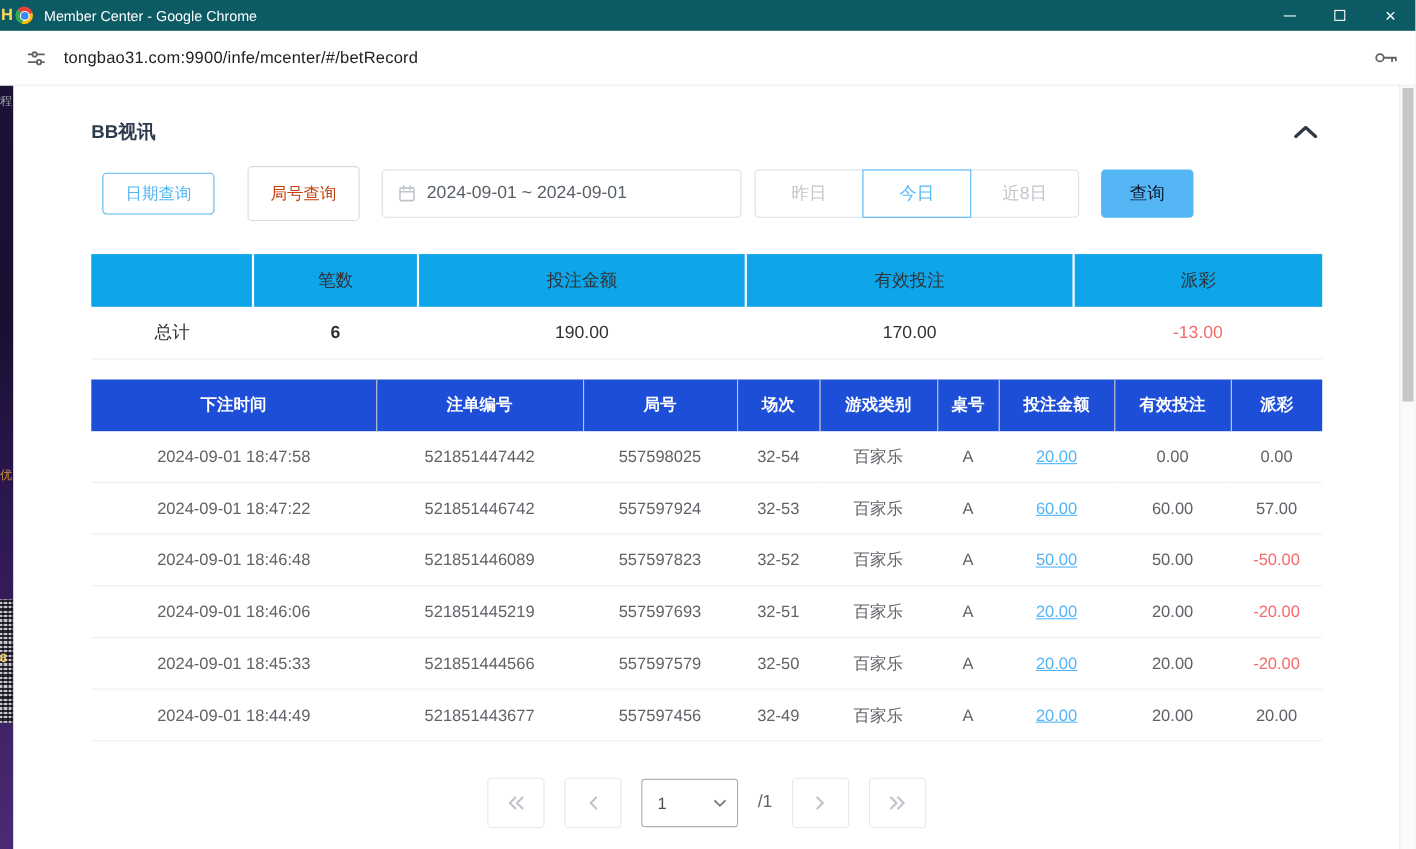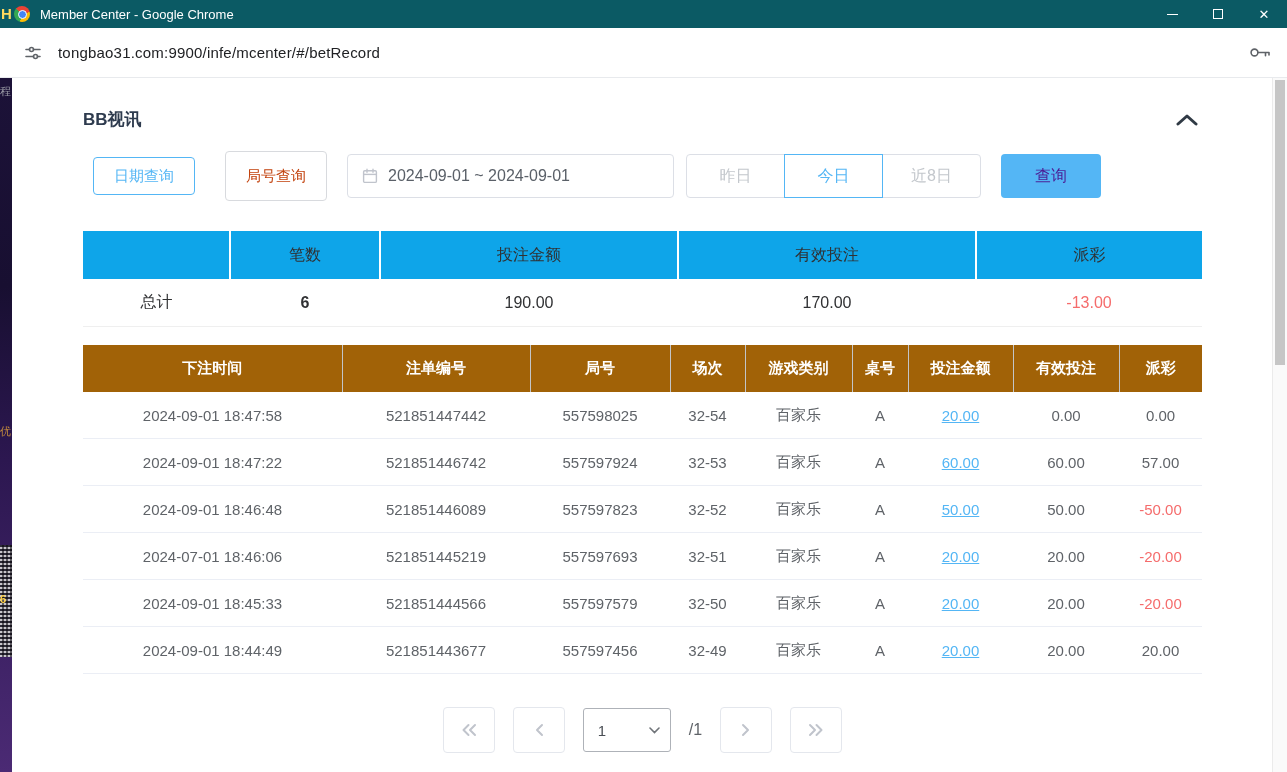--- a/index.html
+++ b/index.html
@@ -57,32 +57,32 @@
   .btn-outline-gray { height:50px; padding:0 20px; border:1px solid #d8dade; color:#c2410c; font-size:15px; margin-right:20px; }
   .date-input { box-sizing:border-box; width:327px; height:44px; border:1px solid #dcdfe6; border-radius:4px;
     display:flex; align-items:center; padding:0 14px; margin-right:12px; color:#5a6068; font-size:16px; cursor:pointer; }
   .cal-icon { margin-right:10px; display:flex; }
   .seg { display:flex; margin-right:10px; }
   .seg-btn { box-sizing:border-box; width:99px; height:44px; background:#fff; border:1px solid #dcdfe6;
     font-size:16px; color:#c3c7cc; margin-left:-1px; cursor:pointer; font-family:inherit; }
   .seg-btn:first-child { margin-left:0; border-radius:4px 0 0 4px; }
   .seg-btn:last-child { border-radius:0 4px 4px 0; }
   .seg-btn.active { color:#54b6f5; border-color:#54b6f5; position:relative; z-index:1; }
-  .btn-primary { height:44px; width:100px; background:#54b6f5; border:none; color:#4c1d95; font-size:16px; }
+  .btn-primary { height:44px; width:84px; background:#54b6f5; border:none; color:#0f172a; font-size:16px; }
 
   
   .summary-table { width:100%; border-collapse:collapse; table-layout:fixed; margin-bottom:18px; }
   .summary-table th { background:#0ea5e9; height:48px; font-size:16px; color:#303133; font-weight:500; border-right:2px solid #fff; }
   .summary-table th:last-child { border-right:none; }
   .summary-table td { height:47px; text-align:center; font-size:16px; color:#303133; border-bottom:1px solid #efefef; background:#fff; }
   .bold { font-weight:bold; }
 
   
   .detail-table { width:100%; border-collapse:collapse; table-layout:fixed; }
-  .detail-table th { background:#a16207; color:#fff; height:47px; font-size:15px; font-weight:bold; border-right:1px solid #c3c5c8; }
+  .detail-table th { background:#1d4ed8; color:#fff; height:47px; font-size:15px; font-weight:bold; border-right:1px solid #c3c5c8; }
   .detail-table th:last-child { border-right:none; }
   .detail-table td { height:46px; text-align:center; font-size:15px; color:#5f6368; border-bottom:1px solid #ebeef5; }
   .link { color:#54b6f5; text-decoration:underline; cursor:pointer; }
   .neg { color:#f56c6c !important; }
 
   
   .pagination { margin-top:33px; display:flex; align-items:center; justify-content:center; gap:18px; }
   .pg-btn { box-sizing:border-box; width:52px; height:46px; border:1px solid #e4e7ed; border-radius:4px;
     background:#fff; display:flex; align-items:center; justify-content:center; cursor:pointer; }
   .page-select { box-sizing:border-box; width:88px; height:44px; border:1px solid #aeb2b8; border-radius:3px;
@@ -252,21 +252,21 @@
             <td>521851446089</td>
             <td>557597823</td>
             <td>32-52</td>
             <td>百家乐</td>
             <td>A</td>
             <td><a class="link">50.00</a></td>
             <td>50.00</td>
             <td class="neg">-50.00</td>
           </tr>
           <tr>
-            <td>2024-07-01 18:46:06</td>
+            <td>2024-09-01 18:46:06</td>
             <td>521851445219</td>
             <td>557597693</td>
             <td>32-51</td>
             <td>百家乐</td>
             <td>A</td>
             <td><a class="link">20.00</a></td>
             <td>20.00</td>
             <td class="neg">-20.00</td>
           </tr>
           <tr>

